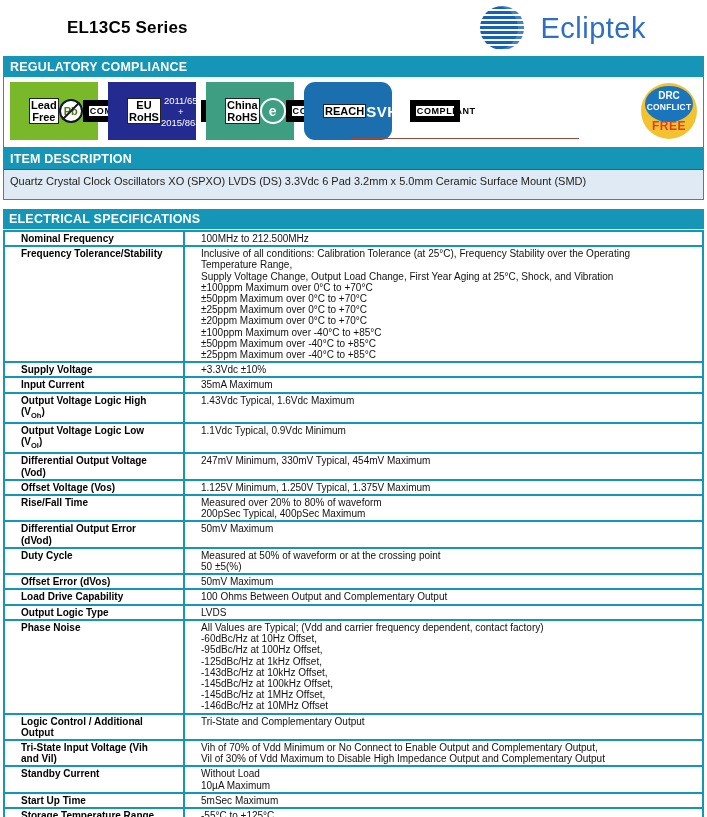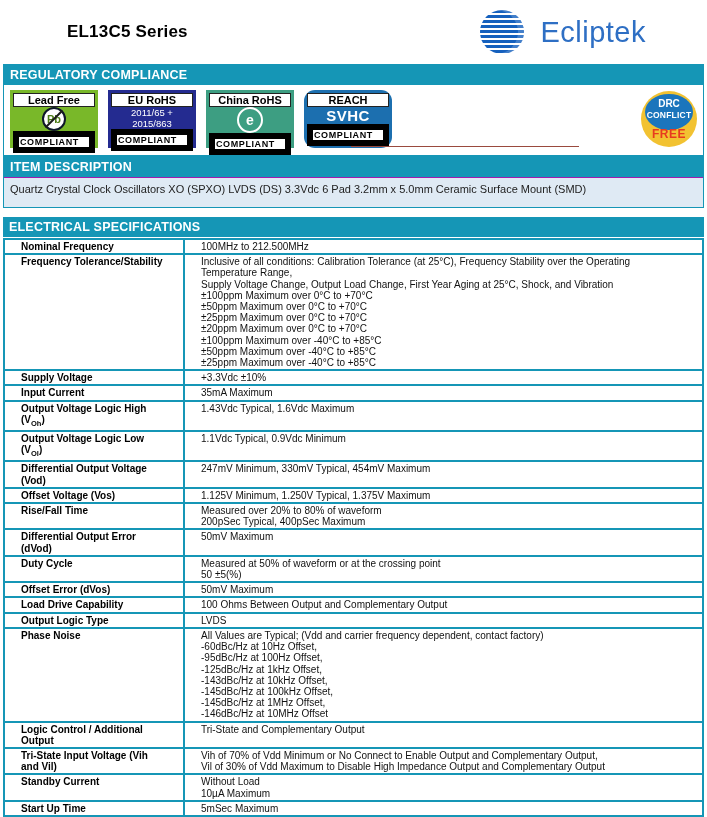--- a/index.html
+++ b/index.html
@@ -1,35 +1,35 @@
 <!DOCTYPE html>
 <html><head>
 <meta charset="utf-8">
 <style>
   * { margin:0; padding:0; box-sizing:border-box; }
   html,body { width:707px; background:#fff; font-family:"Liberation Sans", sans-serif; color:#000; }
   body { height:817px; overflow:hidden; padding:0 3px; }
 
   
-  .doc-header { height:64px; display:flex; align-items:center; justify-content:space-between; }
+  .doc-header { height:56px; display:flex; align-items:center; justify-content:space-between; }
   .doc-title { margin-left:64px; font-size:17px; font-weight:bold; letter-spacing:.2px; }
   .logo { display:flex; align-items:center; gap:16px; margin-right:58px; }
   .logo-globe { width:44px; height:44px; border-radius:50%;
     background:repeating-linear-gradient(180deg,#1560bd 0 3px,#ffffff 3px 5px);
     box-shadow:inset -6px 0 0 0 #ffffff33; }
   .logo-text { font-size:29px; color:#2e6fc4; letter-spacing:.5px; }
 
   
   .section-bar { background:#1596b6; color:#fff; font-weight:bold; font-size:12.5px;
     padding:3px 6px; letter-spacing:.2px; }
 
   
   .reg-box { border:1px solid #1596b6; }
   .badges-row { position:relative; display:flex; gap:10px; padding:5px 6px 7px 6px; height:70px; background:#fff; }
-  .badge { width:88px; display:flex; flex-direction:column; align-items:center; padding:3px; }
+  .badge { width:88px; display:flex; flex-direction:row; align-items:center; padding:19px; }
   .badge-title { background:#fff; border:1px solid #222; font-weight:bold; font-size:11px;
     width:100%; text-align:center; padding:0 1px; }
   .badge-mid { flex:1; display:flex; flex-direction:column; align-items:center; justify-content:center; }
   .badge-compliant { background:#fff; border:6px solid #000000; font-weight:bold; font-size:9px;
     letter-spacing:.6px; width:100%; padding:0 1px; }
   .bg-leadfree { background:#79b829; }
   .bg-eurohs   { background:#242b90; }
   .bg-chinarohs{ background:#3d9e82; }
   .bg-reach    { background:#1c6faf;border-radius:11px; }
   .pb-circle { position:relative; width:24px; height:24px; border-radius:50%; background:#fff;

